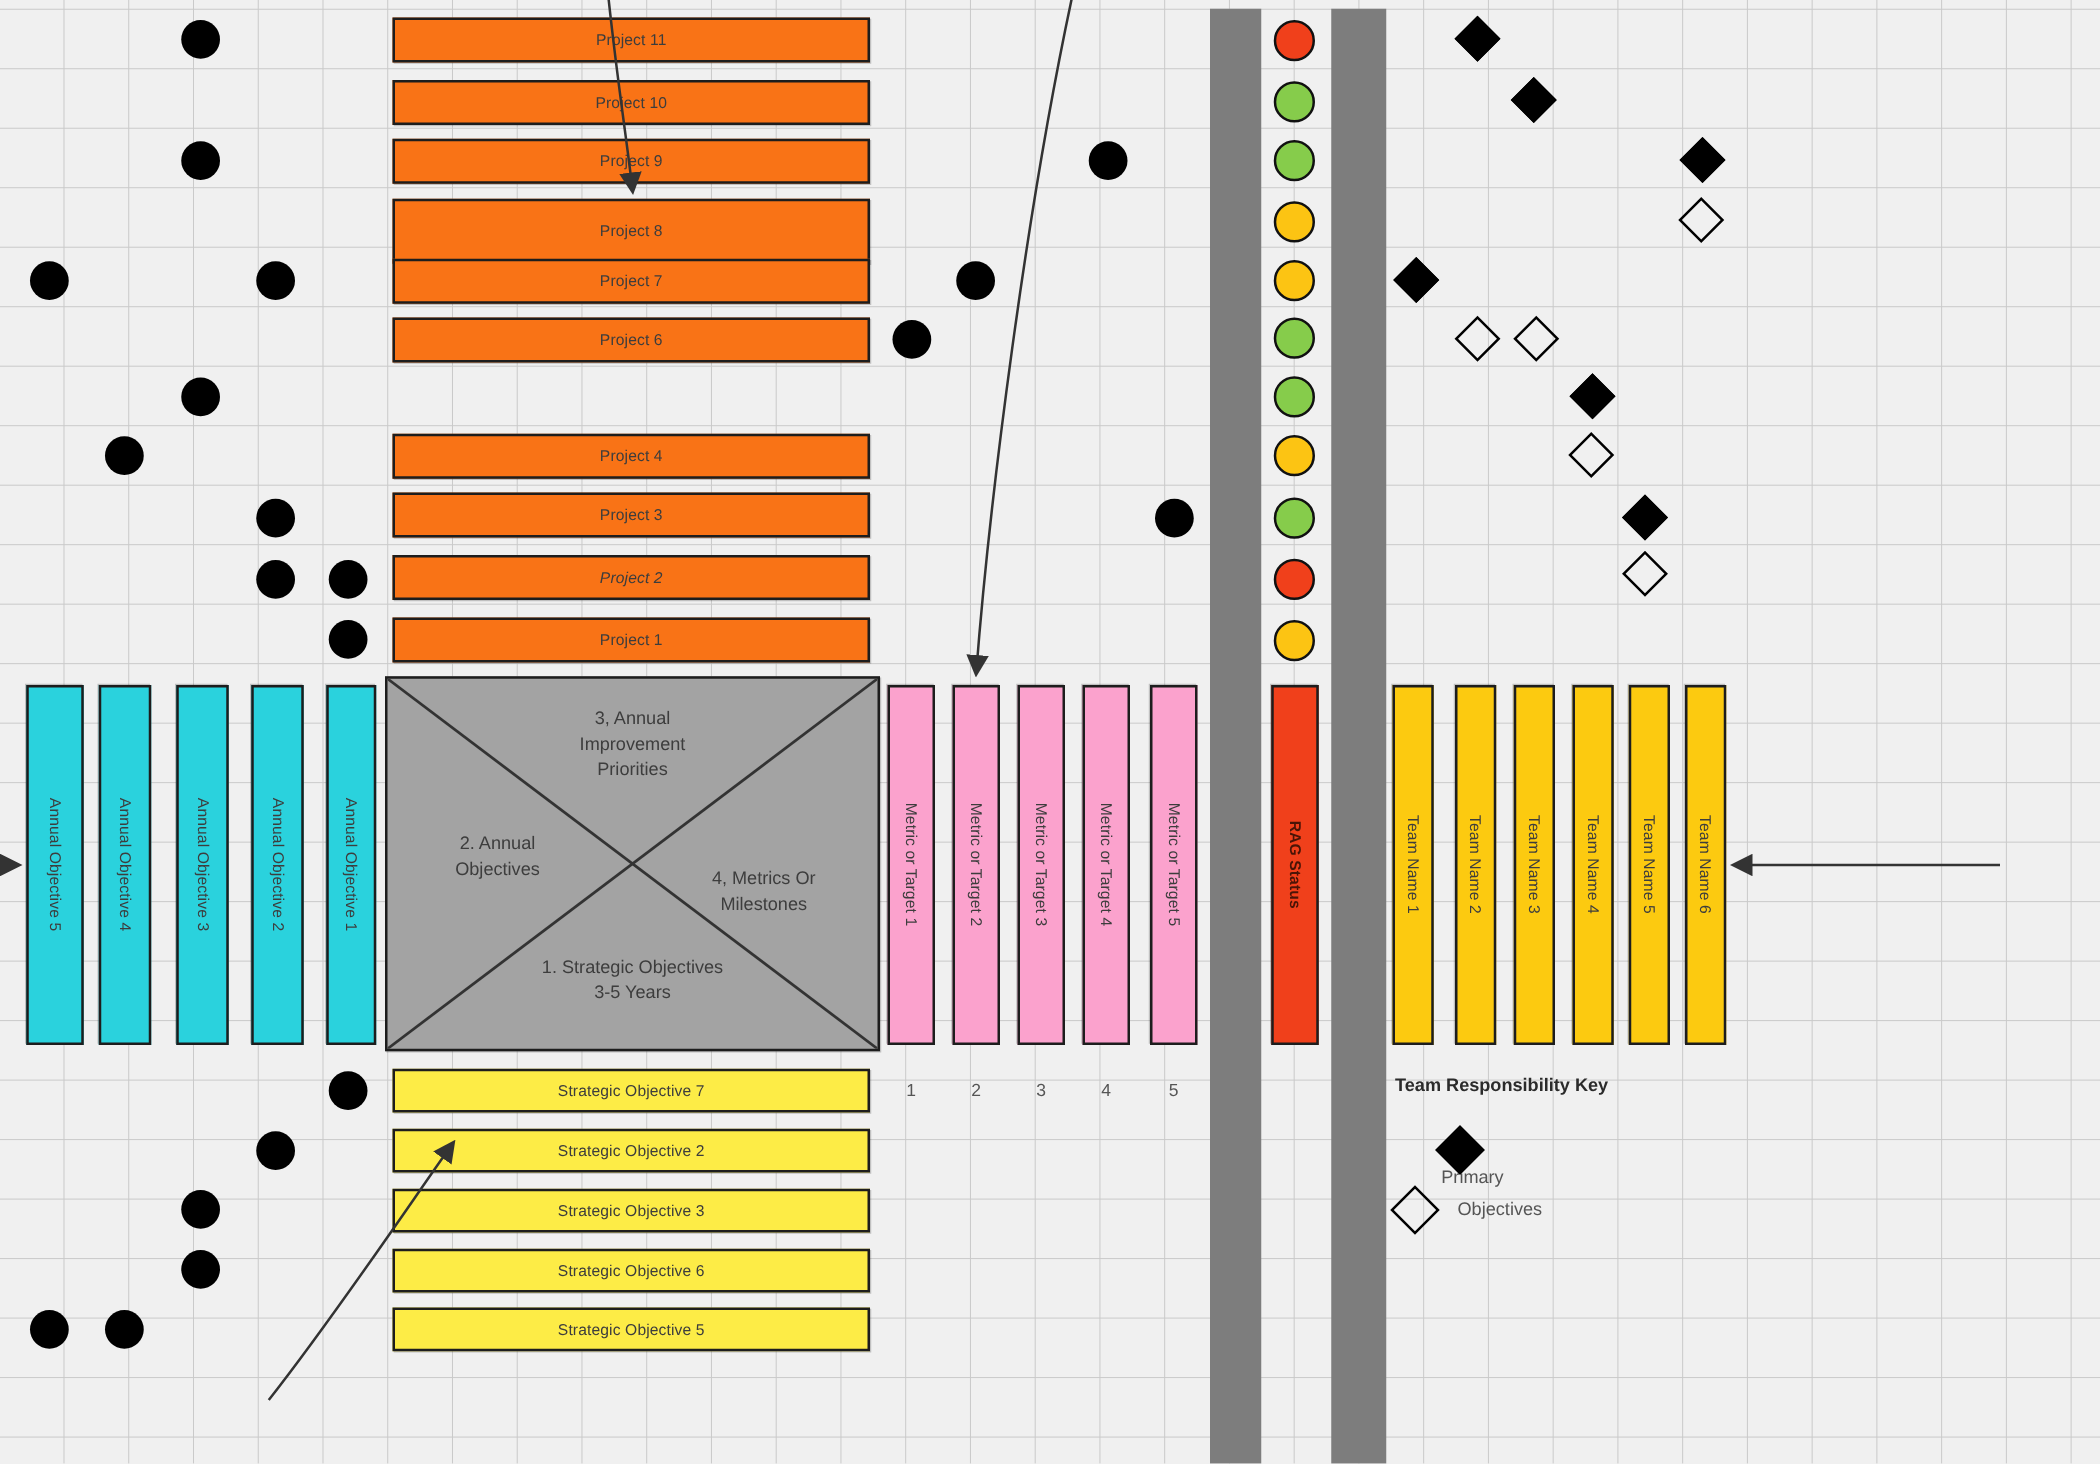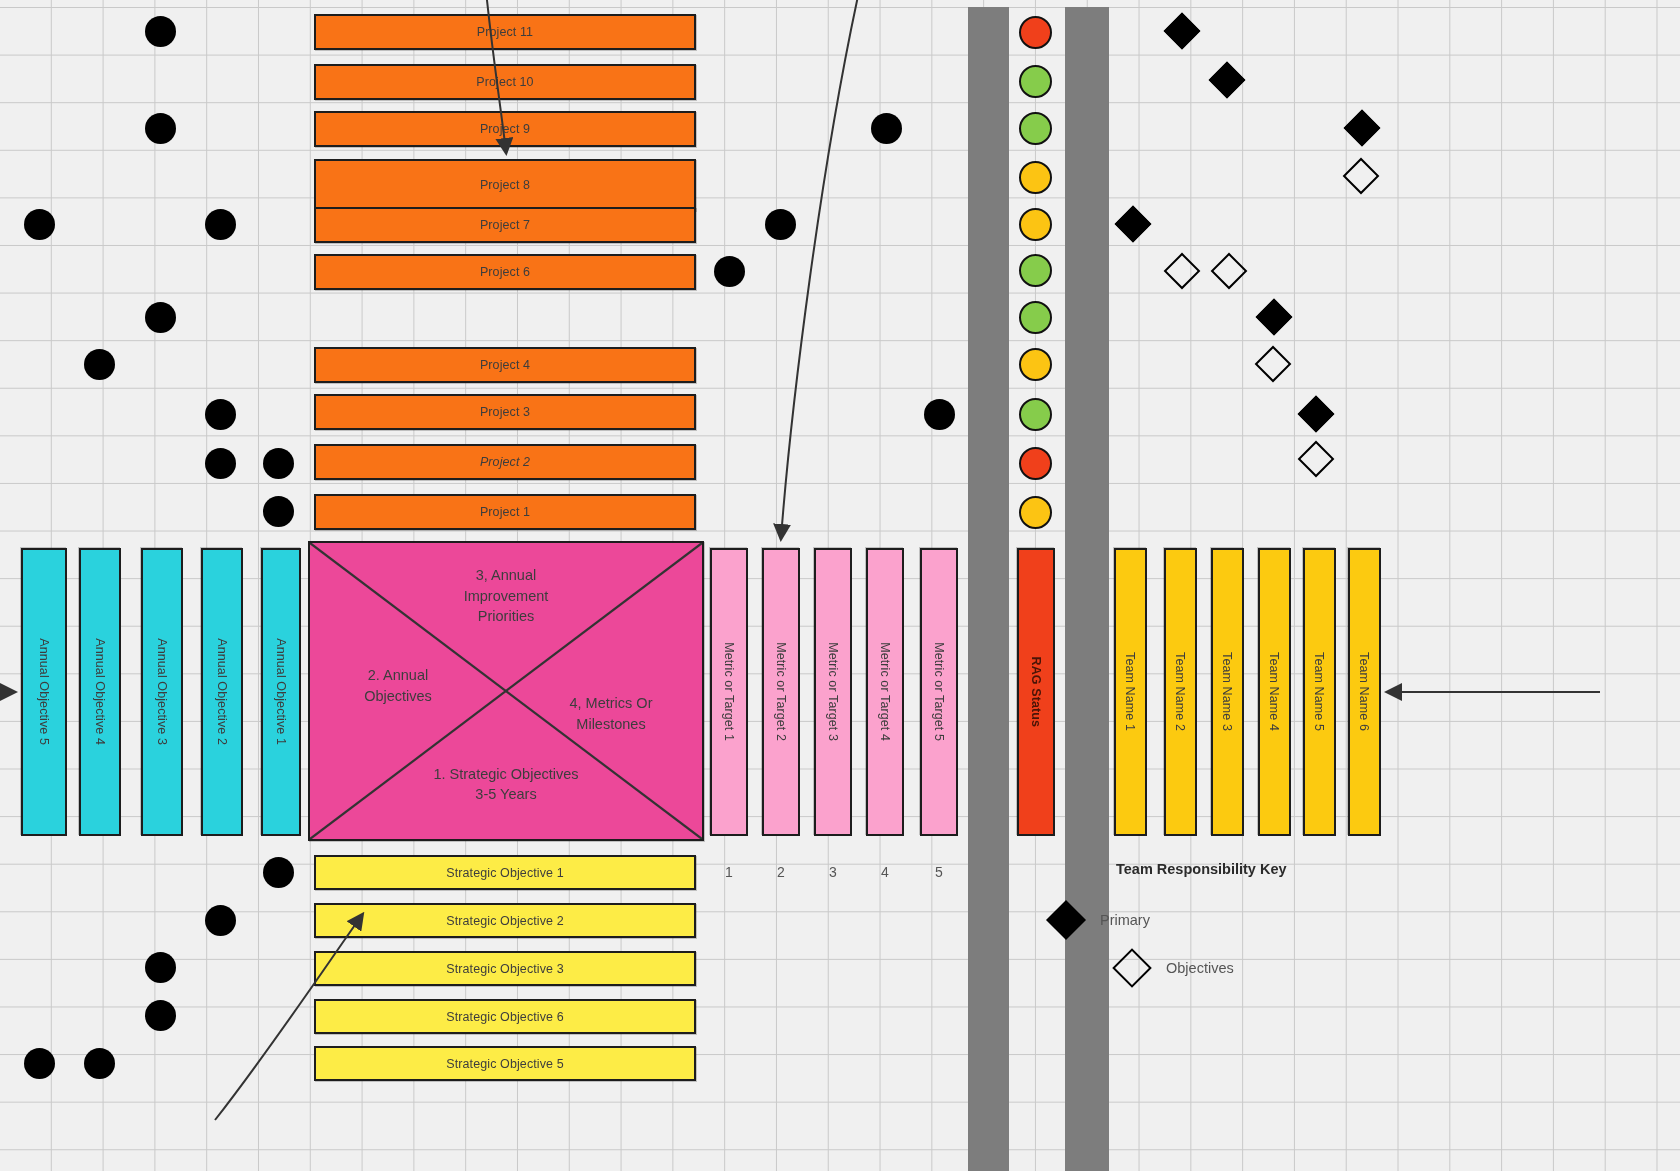--- a/index.html
+++ b/index.html
@@ -53,21 +53,21 @@
     writing-mode:vertical-rl;
     transform:rotate(180deg);
     font-size:12.5px;
     white-space:nowrap;
   }
   
   #xbox{
     position:absolute;
     left:308px;top:541px;width:396px;height:300px;
     box-sizing:border-box;
-    background:#ec4899;
+    background:#a3a3a3;
     border:2px solid #1d1d1d;
     box-shadow:1px 1px 0 rgba(0,0,0,.2);
   }
   #xbox svg{position:absolute;left:0;top:0;width:100%;height:100%;}
   .xlabel{
     position:absolute;
     text-align:center;
     font-size:14.5px;
     line-height:1.42;
     color:#3d3d3d;
@@ -165,21 +165,21 @@
     <span>Project 3</span>
     </div>
   <div class="bar proj" style="left:314px;top:444px;width:382px;height:36px;font-style:italic;">
     <span>Project 2</span>
     </div>
   <div class="bar proj" style="left:314px;top:494px;width:382px;height:36px;">
     <span>Project 1</span>
     </div>
 
   <div class="bar strat" style="left:314px;top:855px;width:382px;height:35px;">
-    <span>Strategic Objective 1</span>
+    <span>Strategic Objective 7</span>
     </div>
   <div class="bar strat" style="left:314px;top:903px;width:382px;height:35px;">
     <span>Strategic Objective 2</span>
     </div>
   <div class="bar strat" style="left:314px;top:951px;width:382px;height:35px;">
     <span>Strategic Objective 3</span>
     </div>
   <div class="bar strat" style="left:314px;top:999px;width:382px;height:35px;">
     <span>Strategic Objective 6</span>
     </div>
@@ -306,21 +306,21 @@
   <div class="diam d-pri" style="left:1120px;top:211px;"></div>
   <div class="diam d-sec" style="left:1169px;top:258px;"></div>
   <div class="diam d-sec" style="left:1216px;top:258px;"></div>
   <div class="diam d-pri" style="left:1261px;top:304px;"></div>
   <div class="diam d-sec" style="left:1260px;top:351px;"></div>
   <div class="diam d-pri" style="left:1303px;top:401px;"></div>
   <div class="diam d-sec" style="left:1303px;top:446px;"></div>
 
   <div id="legend-title">Team Responsibility Key</div>
 
-  <div class="legend-row" style="left:1052px;top:906px;">
+  <div class="legend-row" style="left:1133px;top:906px;flex-direction:column;">
     <div class="legend-diamond fill"></div>
     <div class="lab">Primary</div>
   </div>
   <div class="legend-row" style="left:1118px;top:954px;">
     <div class="legend-diamond"></div>
     <div class="lab">Objectives</div>
   </div>
 
   <svg id="arrows">
     <defs>

